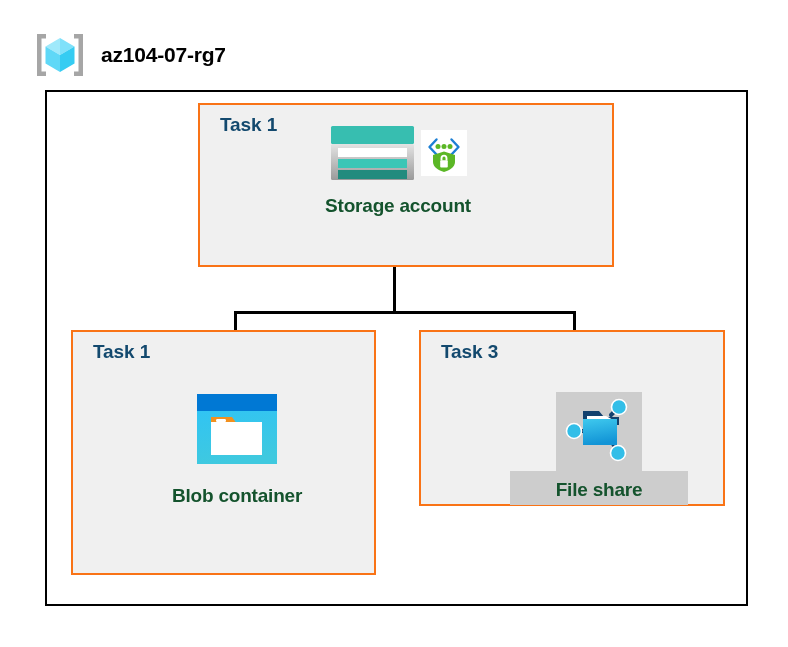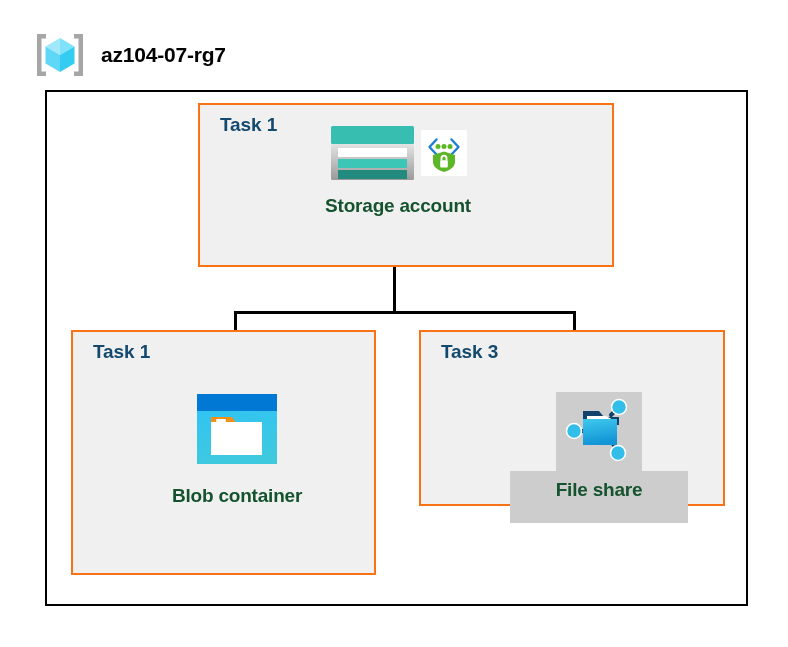--- a/index.html
+++ b/index.html
@@ -123,21 +123,21 @@
     height: 79px;
     display: flex;
     align-items: center;
     justify-content: center;
     box-sizing: border-box;
   }
   .node-fileshare .caption {
     background: #cdcdcd;
     width: 178px;
     text-align: center;
-    padding: 8px 0 22px 0;
+    padding: 8px 0 4px 0;
     box-sizing: border-box;
     line-height: 22px;
   }
 
   
   .connector {
     position: absolute;
     background: #000000;
   }
   .conn-stem   { left: 393px; top: 267px; width: 3px;   height: 46px; }

